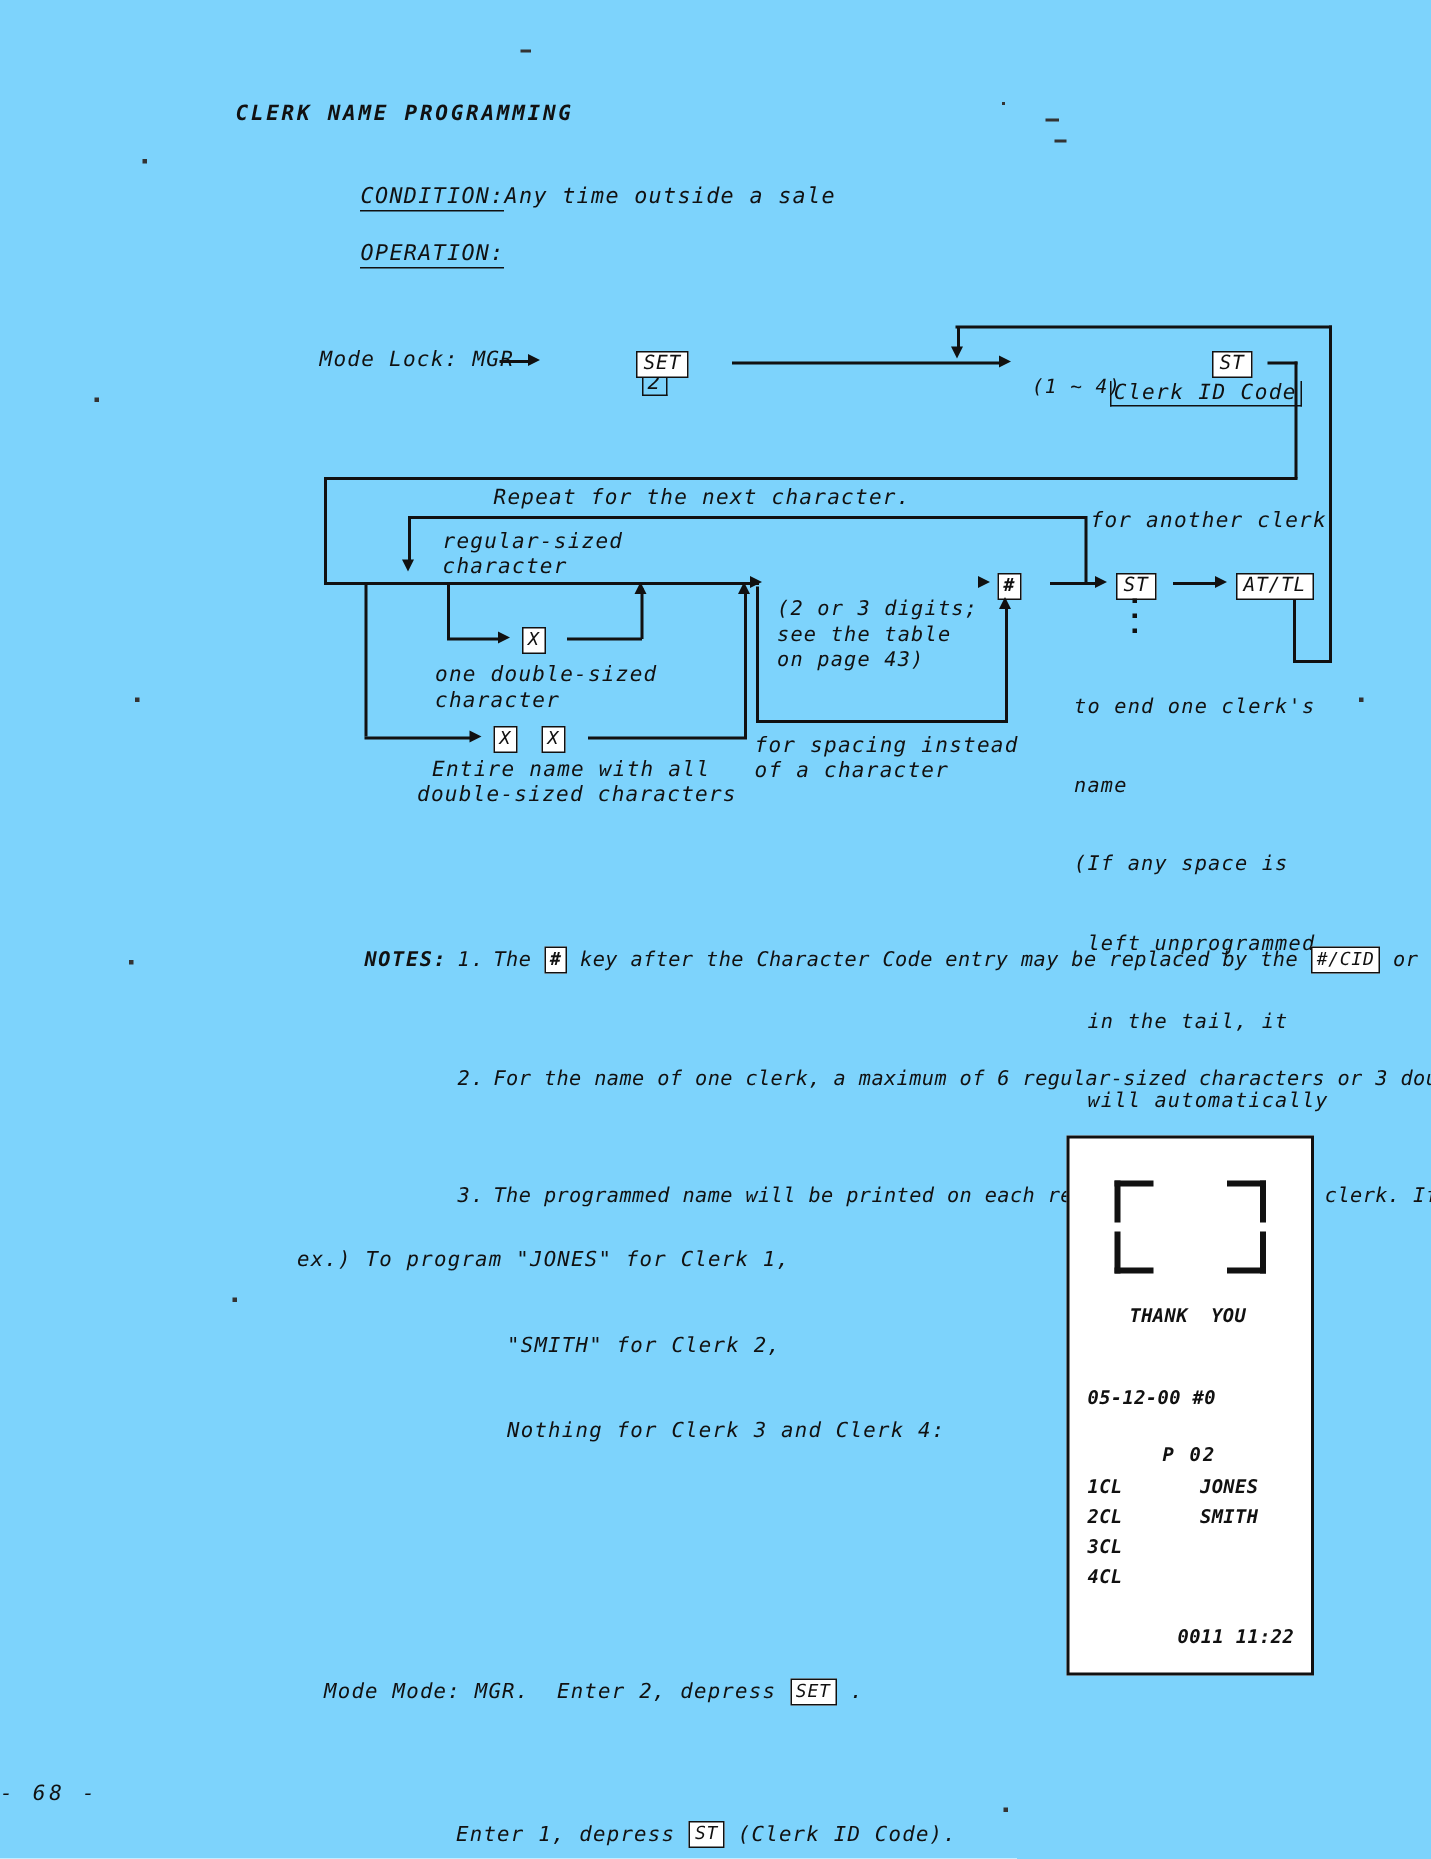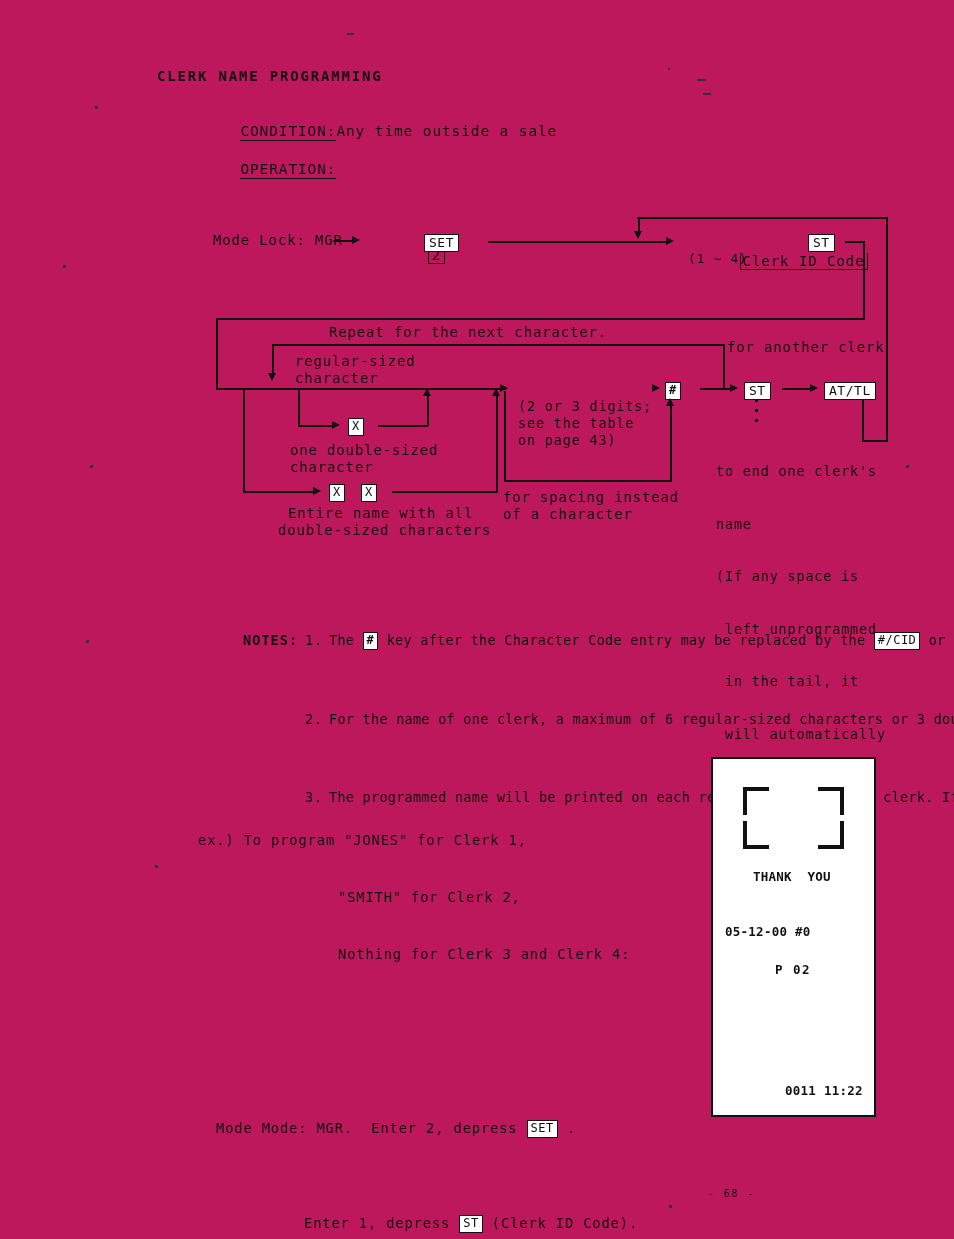--- a/index.html
+++ b/index.html
@@ -9,22 +9,23 @@
     background: #ffffff;
   }
   body {
     font-family: "DejaVu Sans Mono", "Liberation Mono", monospace;
     color: #111111;
   }
   #page {
     position: relative;
     width: 954px;
     height: 1239px;
-    background: #be185d;
+    background: #7dd3fc;
     overflow: hidden;
+    font-style: italic;
   }
   .abs { position: absolute; }
   .mono {
     font-family: "DejaVu Sans Mono", "Liberation Mono", monospace;
     letter-spacing: 0.06em;
     white-space: pre;
   }
   
   #hdr-title {
     left: 157px; top: 68px;
@@ -138,22 +139,22 @@
   .logo-corner { position: absolute; }
   .logo-corner i {
     position: absolute;
     background: #111;
     display: block;
   }
 
   
   #footer {
     left: 0; top: 1188px; width: 755px;
-    text-align: right;
-    font-size: 10px;
+    text-align: left;
+    font-size: 14px;
     letter-spacing: 0.18em;
   }
 
   
   .speck { position: absolute; background: #333; }
 </style>
 </head>
 <body>
 
 <div id="page">
@@ -396,19 +397,37 @@
       <i style="right:0;bottom:0;width:4px;height:28px;"></i>
       <i style="right:0;bottom:0;width:26px;height:4px;"></i>
     </div>
 
     <div class="abs rcpt-txt" style="left:40px;top:110px;">THANK  YOU</div>
 
     <div class="abs rcpt-txt" style="left:12px;top:165px;">05-12-00 #0</div>
 
     <div class="abs rcpt-txt" style="left:62px;top:203px;letter-spacing:0.12em;">P 02</div>
 
+    <div class="abs" style="left:12px;top:224px;width:140px;">
+      <div style="position:relative;height:20px;">
+        <span class="rcpt-txt abs" style="left:0;top:0;">1CL</span>
+        <span class="rcpt-txt abs" style="left:75px;top:0;">JONES</span>
+      </div>
+      <div style="position:relative;height:20px;">
+        <span class="rcpt-txt abs" style="left:0;top:0;">2CL</span>
+        <span class="rcpt-txt abs" style="left:75px;top:0;">SMITH</span>
+      </div>
+      <div style="position:relative;height:20px;">
+        <span class="rcpt-txt abs" style="left:0;top:0;">3CL</span>
+        <span class="rcpt-txt abs" style="left:75px;top:0;"></span>
+      </div>
+      <div style="position:relative;height:20px;">
+        <span class="rcpt-txt abs" style="left:0;top:0;">4CL</span>
+        <span class="rcpt-txt abs" style="left:75px;top:0;"></span>
+      </div>
+    </div>
 
     <div class="abs rcpt-txt" style="left:72px;top:324px;">0011 11:22</div>
   </div>
 
   <div class="abs mono" id="footer">- 68 -</div>
 
 </div>
 
 </body></html>

